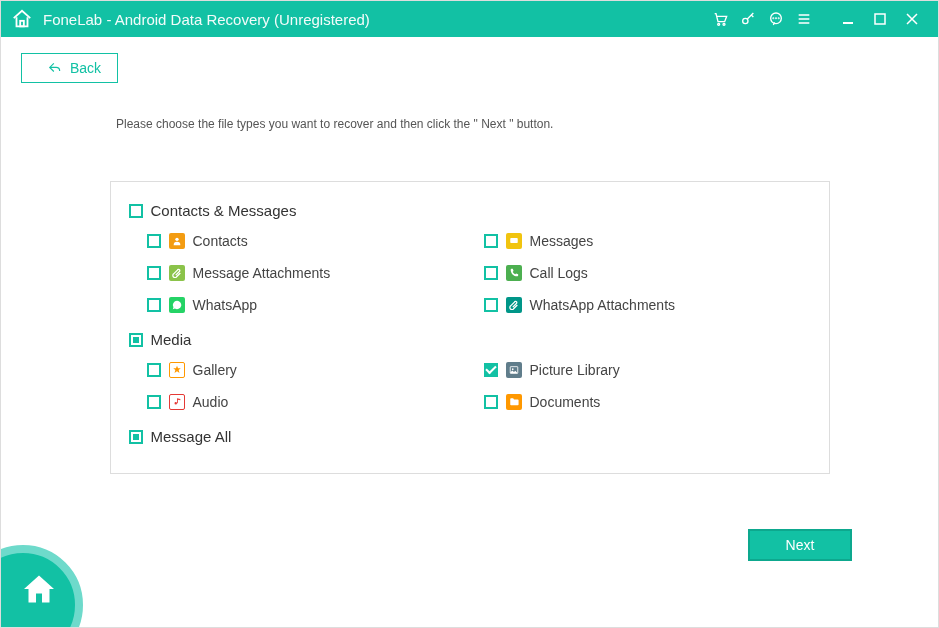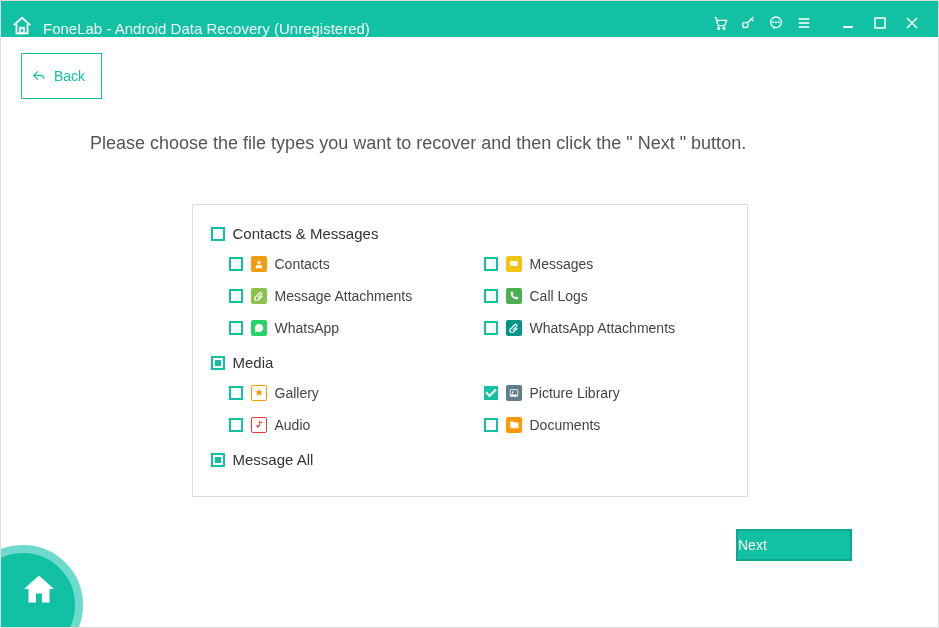--- a/index.html
+++ b/index.html
@@ -9,58 +9,58 @@
     background: #fff;
     position: relative;
     overflow: hidden;
     border: 1px solid #ddd;
   }
   .titlebar {
     height: 36px;
     background: #12c1a4;
     color: #fff;
     display: flex;
-    align-items: flex-end;
+    align-items: center;
     padding: 0 10px;
   }
   .titlebar .logo { width: 22px; height: 22px; margin-right: 10px; }
   .titlebar .title { font-size: 15px; color: #fff; opacity: 0.95; }
   .titlebar .spacer { flex: 1; }
   .titlebar .ticon {
     width: 28px; height: 28px;
     display: flex; align-items: center; justify-content: center;
     color: #fff; cursor: pointer;
     font-size: 16px;
   }
   .titlebar .winctl { width: 32px; font-size: 16px; font-weight: 300; }
   .content { position: relative; padding: 16px 20px 0 20px; }
 
   .back-btn {
     border: 1px solid #12c1a4;
     color: #12c1a4;
     background: #fff;
-    height: 46px;
-    padding: 0 16px 0 10px;
+    height: 30px;
+    padding: 0 16px 0 26px;
     display: inline-flex;
     align-items: center;
     gap: 8px;
     font-size: 14px;
     cursor: pointer;
   }
   .back-btn svg { width: 14px; height: 14px; }
 
   .instruction {
-    margin: 34px 0 0 69px;
+    margin: 34px 0 0 95px;
     color: #555;
-    font-size: 18px;
+    font-size: 12px;
   }
 
   .panel {
     margin: 50px auto 0;
-    width: 556px;
+    width: 720px;
     border: 1px solid #ddd;
     padding: 20px 18px 28px 18px;
   }
 
   .section-head {
     display: flex; align-items: center; gap: 8px;
     font-size: 15px; color: #333; margin-bottom: 14px;
   }
   .section-head:first-child { margin-top: 0; }
 
@@ -100,25 +100,25 @@
     width: 16px; height: 16px;
     display: inline-flex; align-items: center; justify-content: center;
     border-radius: 2px;
     font-size: 10px; color: #fff;
     flex-shrink: 0;
   }
 
   .next-btn {
     position: absolute;
     right: 86px; top: 528px;
-    width: 116px; height: 32px;
+    width: 104px; height: 32px;
     background: #12c1a4; color: #fff;
     border: 2px solid #0da88e;
     font-size: 14px;
-    display: flex; align-items: center; justify-content: flex-start;
+    display: flex; align-items: center; justify-content: center;
     cursor: pointer;
   }
 
   .corner-home {
     position: absolute;
     left: -38px; bottom: -38px;
     width: 120px; height: 120px;
     border-radius: 50%;
     background: #12c1a4;
     border: 8px solid #6edacb;

